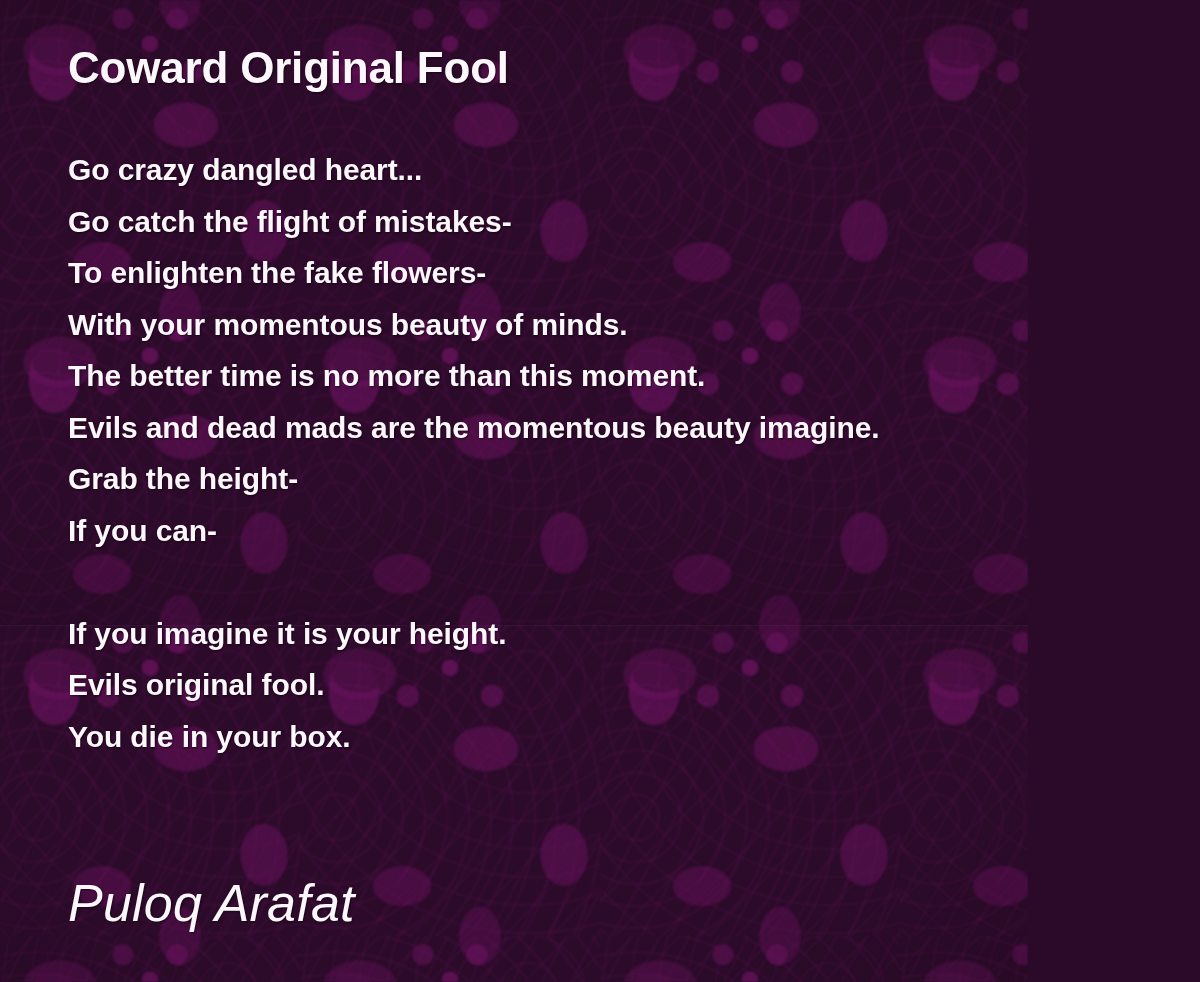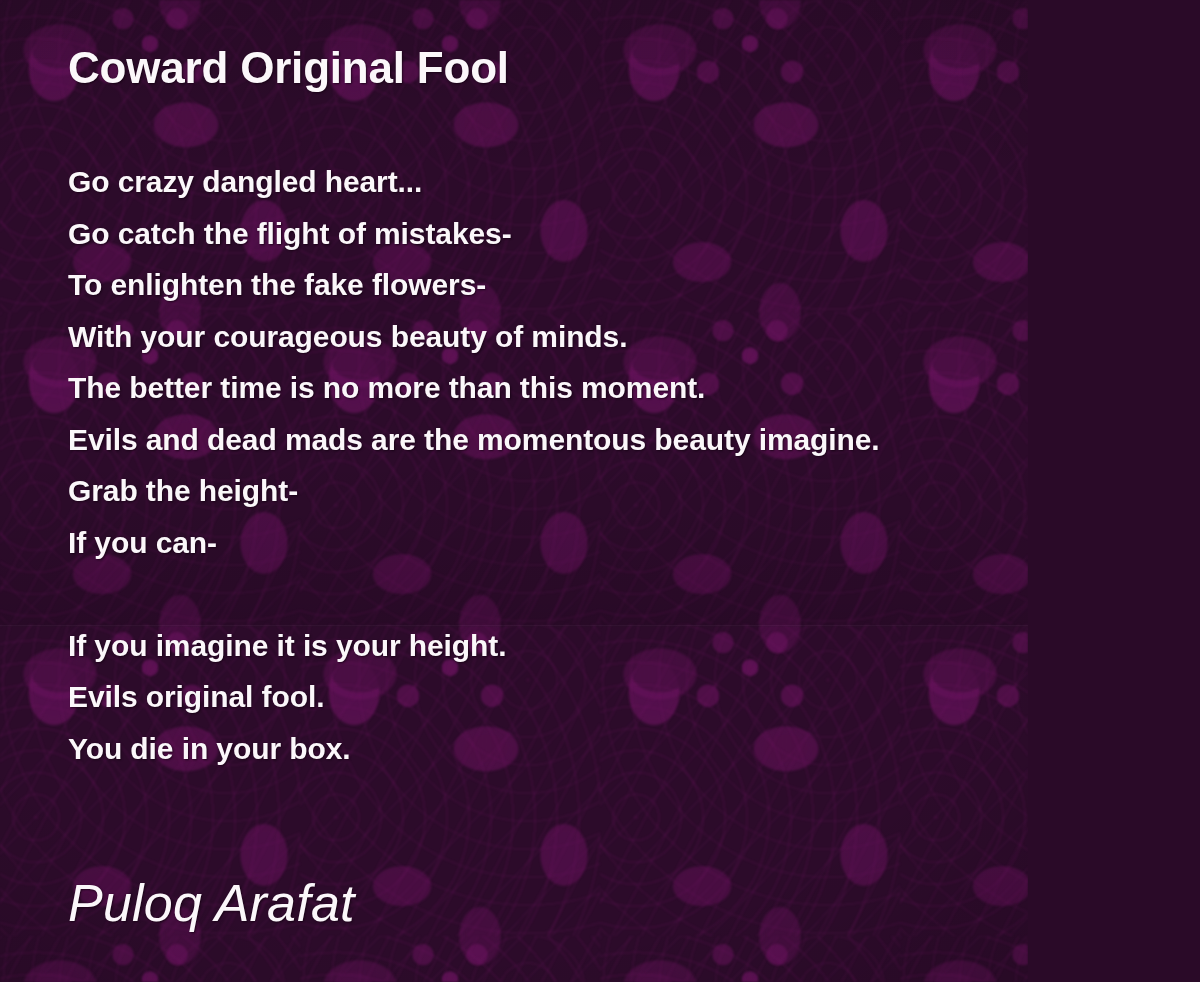--- a/index.html
+++ b/index.html
@@ -135,21 +135,21 @@
     font-size: 44px;
     font-weight: bold;
     color: #fbf7fa;
     letter-spacing: -0.2px;
     text-shadow: 1px 1px 2px rgba(20,0,18,0.75);
     white-space: nowrap;
   }
 
   .poem-body {
     position: absolute;
-    top: 156px;
+    top: 144px;
     left: 0;
   }
 
   .poem-line {
     height: 51.5px;
     line-height: 51.5px;
     font-size: 30px;
     font-weight: bold;
     color: #fbf7fa;
     letter-spacing: -0.1px;
@@ -191,21 +191,21 @@
   </div>
 
   <div class="content">
 
     <div class="poem-title">Coward Original Fool</div>
 
     <div class="poem-body">
       <div class="poem-line">Go crazy dangled heart...</div>
       <div class="poem-line">Go catch the flight of mistakes-</div>
       <div class="poem-line">To enlighten the fake flowers-</div>
-      <div class="poem-line">With your courageous beauty of minds.</div>
+      <div class="poem-line">With your momentous beauty of minds.</div>
       <div class="poem-line">The better time is no more than this moment.</div>
       <div class="poem-line">Evils and dead mads are the momentous beauty imagine.</div>
       <div class="poem-line">Grab the height-</div>
       <div class="poem-line">If you can-</div>
       <div class="poem-line blank"></div>
       <div class="poem-line">If you imagine it is your height.</div>
       <div class="poem-line">Evils original fool.</div>
       <div class="poem-line">You die in your box.</div>
     </div>
 

